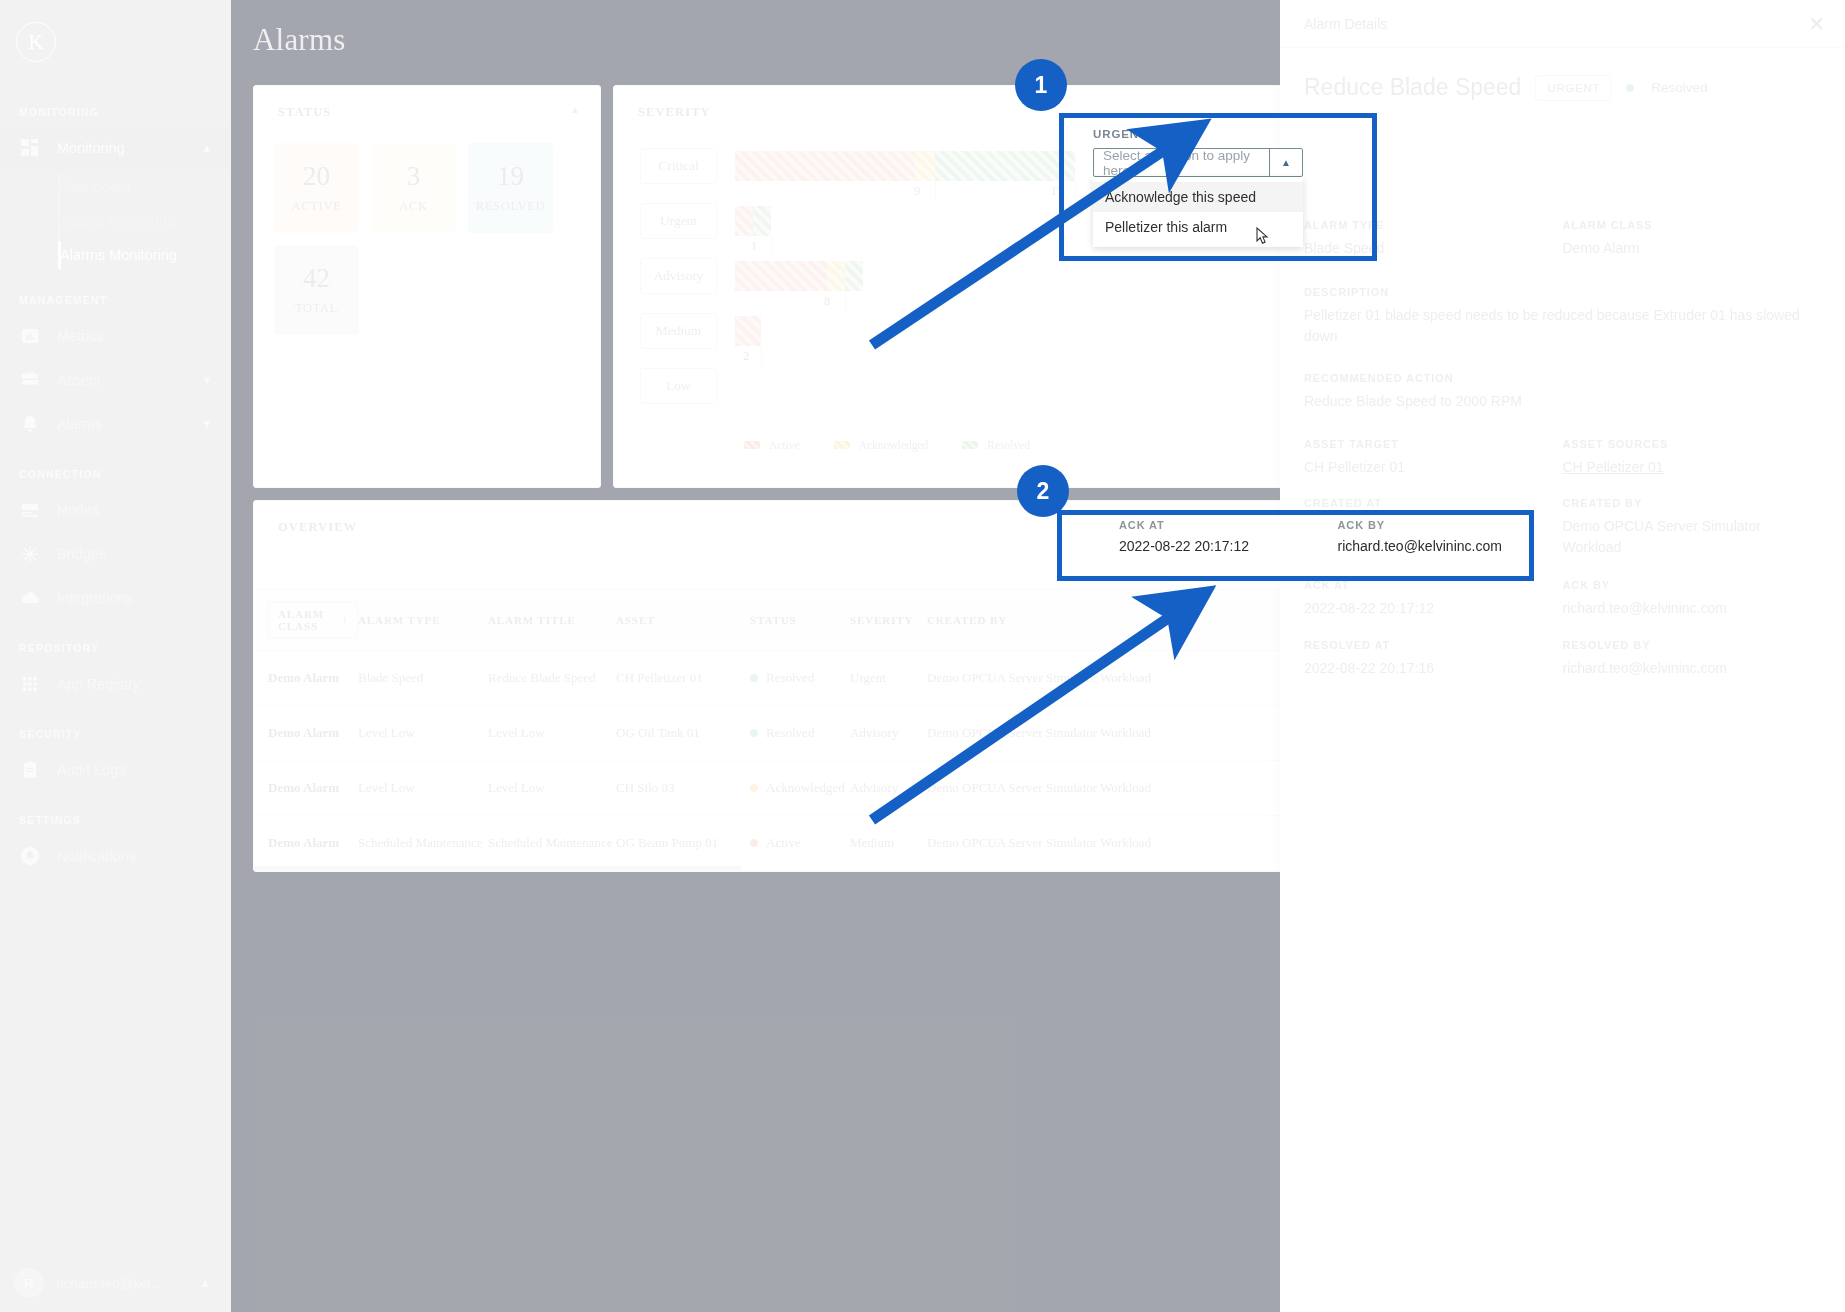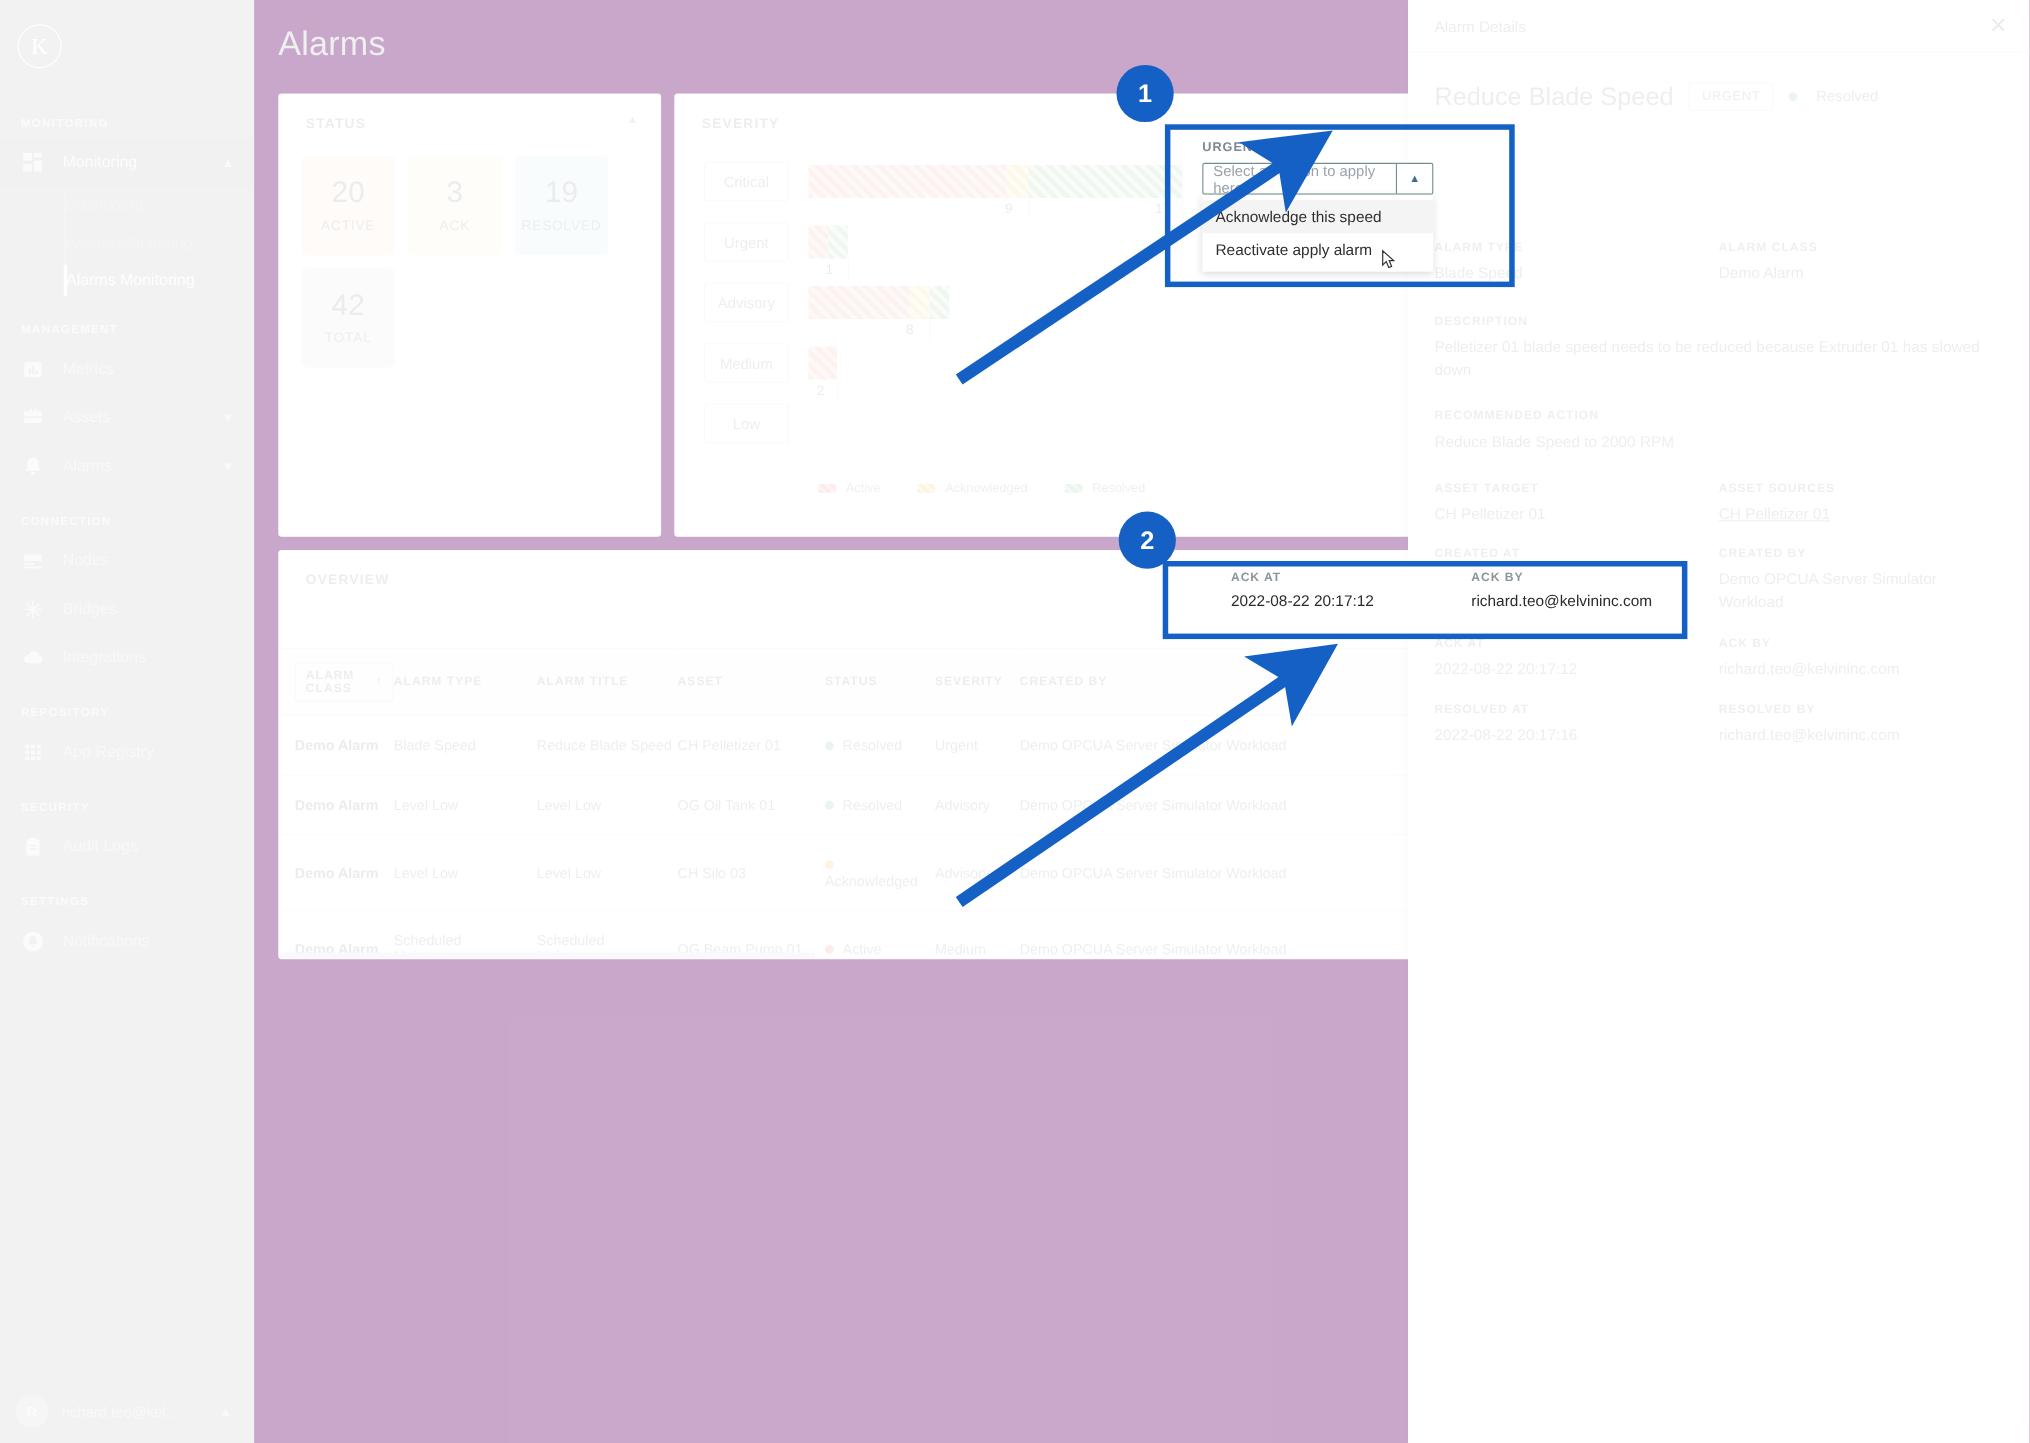--- a/index.html
+++ b/index.html
@@ -69,22 +69,22 @@
   .avatar {
     width: 30px; height: 30px; border-radius: 50%; background: #e6e7e7;
     color: #fafafa; font-size: 13px; display: flex;
     align-items: center; justify-content: center; margin-right: 12px;
   }
   .user-name { color: #ededed; font-size: 13.5px; flex: 1; }
   .user-chev { color: #eeefef; margin-right: 20px; font-size: 12px; }
 
   
   .main {
-    flex: 1; background: #701a75; position: relative;
-    padding: 0 0 0 0; overflow: hidden;
+    flex: 1; background: #0f172a; position: relative;
+    padding: 0 0 0 0; overflow: hidden; font-family: Liberation Serif, serif;
   }
   .topbar {
     height: 80px; display: flex; align-items: center;
     padding: 0 28px 0 22px;
   }
   .page-title {
     font-size: 31px; color: #d2d4d6; font-weight: 400; letter-spacing: .2px;
   }
   .topbar-right { margin-left: auto; display: flex; align-items: center; gap: 14px; }
   .select-box {
@@ -782,21 +782,21 @@
     <div class="actions-lbl">URGENT</div>
     <div class="action-select" style="width:210px">
       <span class="action-ph">Select an action to apply here</span>
       <span class="action-caret">▲</span>
     </div>
     <div class="action-menu" style="top:49px; width:210px;">
       <div class="action-item hover">
         <span>Acknowledge this speed</span>
       </div>
       <div class="action-item">
-        <span>Reactivate apply alarm</span>
+        <span>Pelletizer this alarm</span>
       </div>
     </div>
 
     <svg style="position:absolute; left:158px; top:98px; width:22px; height:26px;" viewBox="0 0 22 26">
       <path d="M6 2v13l3.2-3.2 2.3 5.4 2.6-1.1-2.2-5.2H16z" fill="#fff" stroke="#333" stroke-width="1.1"></path>
     </svg>
   </div>
 
   <div class="hl hl-actions"></div>
   <div class="hl hl-ack"></div>

